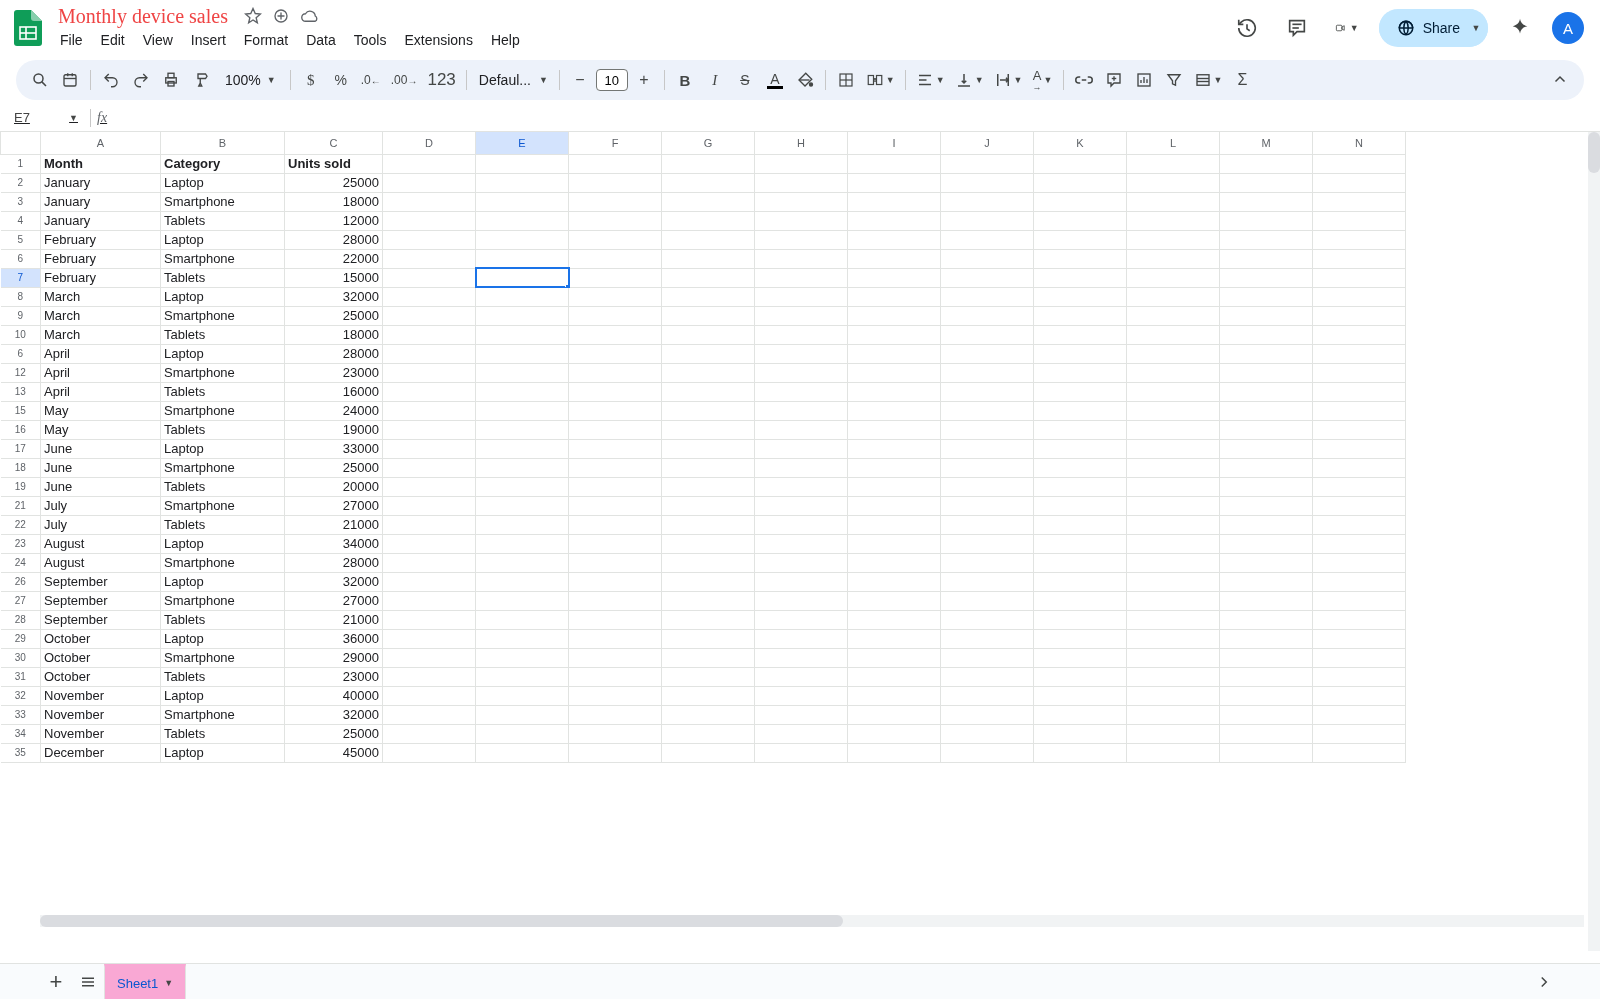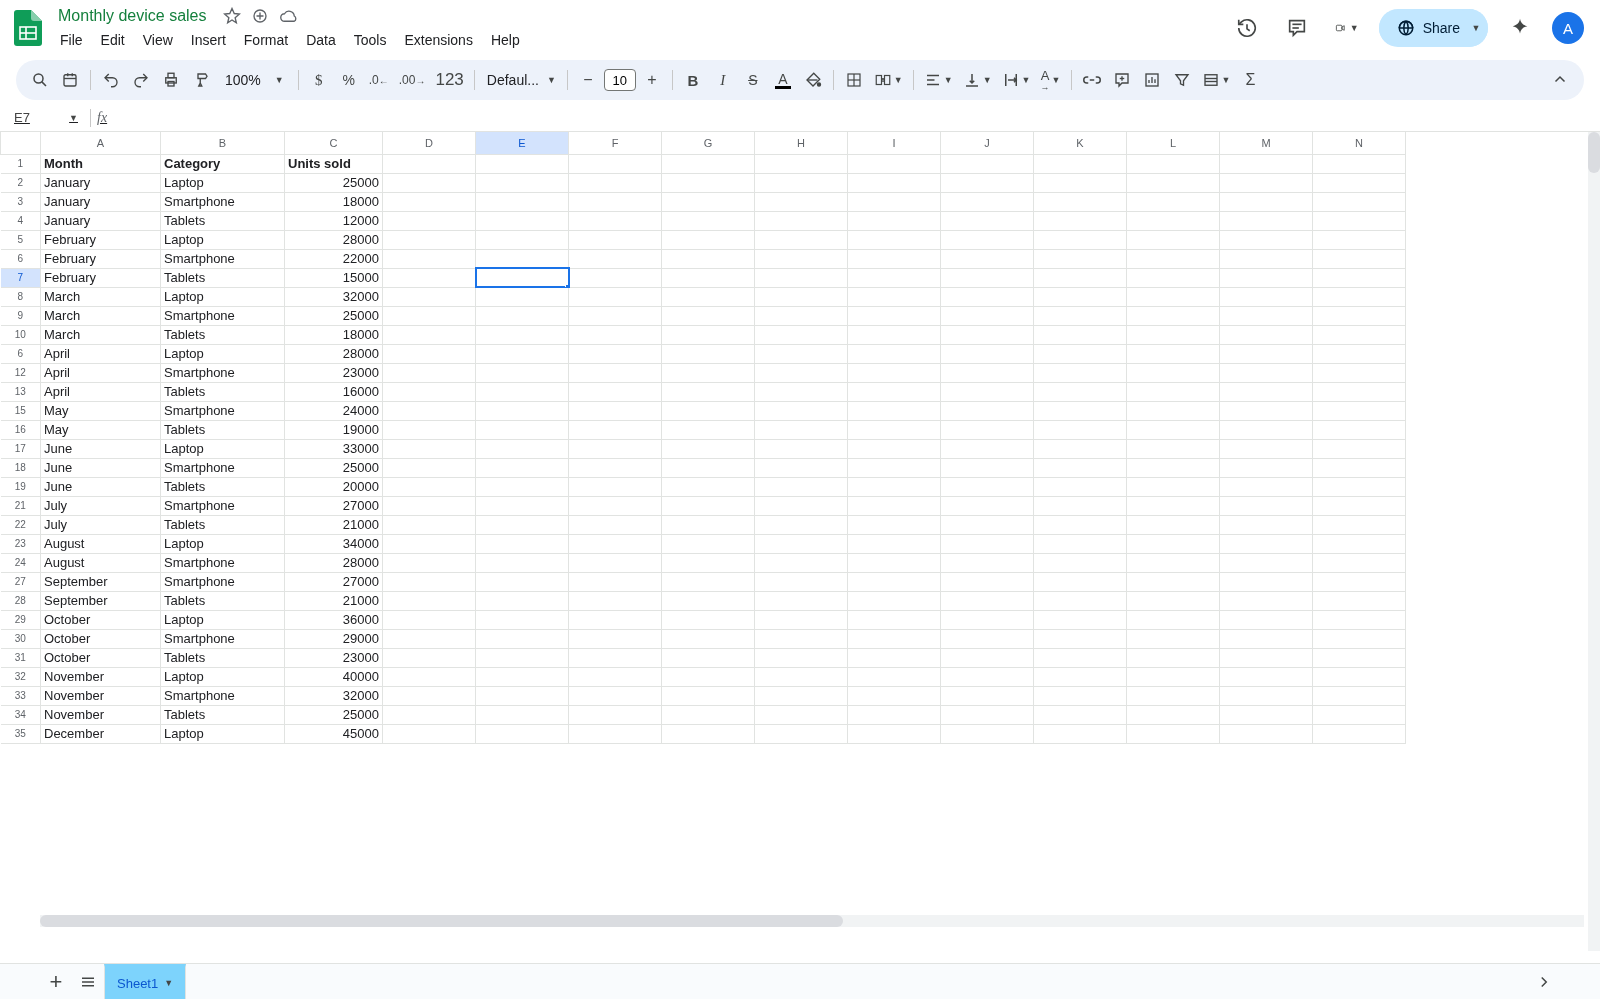--- a/index.html
+++ b/index.html
@@ -3,38 +3,38 @@
 <meta charset="utf-8">
 <style>
 * { box-sizing: border-box; margin: 0; padding: 0; }
 body { font-family: "Google Sans", Arial, sans-serif; font-size: 13px; color: #202124; background: #fff; overflow: hidden; width: 1600px; height: 999px; }
 
 
 .title-bar { display: flex; align-items: center; height: 56px; padding: 0 16px 0 8px; }
 .app-icon { width: 40px; height: 40px; display: flex; align-items: center; justify-content: center; }
 .title-section { display: flex; flex-direction: column; margin-left: 4px; flex: 1; }
 .title-row { display: flex; align-items: center; gap: 10px; height: 24px; }
-.doc-title { font-size: 16px; color: #15803d; padding: 1px 6px; border-radius: 4px; }
+.doc-title { font-size: 20px; color: #ef4444; padding: 1px 6px; border-radius: 4px; font-family: Liberation Serif, serif; }
 .title-icons { display: flex; gap: 10px; align-items: center; color: #5f6368; }
 .title-icons > * { cursor: pointer; }
 .menu-row { display: flex; gap: 2px; height: 24px; align-items: center; }
 .menu-item { padding: 4px 8px; font-size: 14px; color: #202124; border-radius: 4px; cursor: pointer; }
 .right-actions { display: flex; align-items: center; gap: 14px; }
 .icon-btn { width: 36px; height: 36px; display: flex; align-items: center; justify-content: center; color: #444746; cursor: pointer; border-radius: 50%; }
 .meet-btn { display: flex; align-items: center; gap: 4px; padding: 0 6px; }
 .share-btn { display: flex; align-items: center; gap: 8px; background: #c2e7ff; padding: 9px 18px; border-radius: 40px; font-size: 14px; font-weight: 500; color: #001d35; cursor: pointer; }
 .share-caret { background: #c2e7ff; width: 24px; height: 38px; display:flex; align-items:center; justify-content:center; border-radius: 0 40px 40px 0; margin-left:-14px; cursor:pointer; }
 .share-wrap { display:flex; align-items:center; background:#c2e7ff; border-radius:40px; }
 .avatar { width: 32px; height: 32px; border-radius: 50%; background: #1a73e8; color: #fff; display: flex; align-items: center; justify-content: center; font-size: 15px; font-weight: 500; }
 
 
 .toolbar { display: flex; align-items: center; height: 40px; margin: 4px 16px; padding: 0 10px; background: #edf2fa; border-radius: 24px; gap: 2px; }
 .tb-btn { min-width: 28px; height: 28px; display: flex; align-items: center; justify-content: center; color: #444746; cursor: pointer; border-radius: 4px; padding: 0 4px; }
 .tb-sep { width: 1px; height: 20px; background: #c7c7c7; margin: 0 4px; }
-.zoom { display: flex; align-items: center; gap: 14px; font-size: 14px; padding: 0 8px; cursor:pointer; }
+.zoom { display: flex; align-items: center; gap: 6px; font-size: 14px; padding: 0 8px; cursor:pointer; }
 .font-select { display: flex; align-items: center; gap: 8px; font-size: 14px; padding: 0 6px; width: 80px; cursor:pointer; overflow:hidden; white-space:nowrap; }
 .font-size-box { width: 32px; height: 22px; border: 1px solid #747775; border-radius: 4px; text-align: center; font-size: 13px; background: #fff; }
 .tb-right { margin-left: auto; }
 .dropdown-caret { font-size: 9px; color: #444746; }
 
 
 .fx-row { display: flex; align-items: center; height: 28px; border-bottom: 1px solid #e1e3e1; padding-left: 6px; text-decoration: underline; }
 .name-box { width: 78px; display: flex; align-items: center; justify-content: space-between; padding: 0 6px 0 8px; font-size: 13px; color: #444; cursor:pointer; }
 .fx-sep { width: 1px; height: 18px; background: #c7c7c7; margin: 0 6px; }
 .fx-icon { color: #5f6368; font-style: italic; font-family: serif; font-size: 14px; padding-right: 8px; }
@@ -52,21 +52,21 @@
 td.cell { border: 1px solid #e1e3e1; height: 19px; font-size: 13px; padding: 0 3px; white-space: nowrap; overflow: hidden; }
 td.cell.bold { font-weight: 700; }
 td.cell.num { text-align: right; }
 td.selected-cell { outline: 2px solid #1a73e8; outline-offset: -1px; position: relative; }
 .sel-handle { position: absolute; right: -3px; bottom: -3px; width: 6px; height: 6px; background: #1a73e8; border: 1px solid #fff; }
 .col-a { width: 120px; } .col-b { width: 124px; } .col-c { width: 98px; } .col-d, .col-e, .col-f, .col-g, .col-h, .col-i, .col-j, .col-k, .col-l, .col-m, .col-n { width: 93px; }
 
 
 .sheets-bar { position: absolute; bottom: 0; left: 0; right: 0; height: 36px; background: #f9fbfd; border-top: 1px solid #e1e3e1; display: flex; align-items: center; padding: 0 40px 0 40px; }
 .sheets-bar .sb-btn { width: 32px; height: 32px; display:flex; align-items:center; justify-content:center; color:#444746; cursor:pointer; border-radius:4px; }
-.sheet-tab { display: flex; align-items: center; gap: 6px; padding: 0 12px; height: 36px; background: #7dd3fc; border-top: 3px solid transparent; font-size: 13px; font-weight: 500; color: #0b57d0; cursor:pointer; border-right:1px solid #e1e3e1; border-left:1px solid #e1e3e1; }
+.sheet-tab { display: flex; align-items: center; gap: 6px; padding: 0 12px; height: 36px; background: #f9a8d4; border-top: 3px solid transparent; font-size: 13px; font-weight: 500; color: #0b57d0; cursor:pointer; border-right:1px solid #e1e3e1; border-left:1px solid #e1e3e1; }
 .sheet-tab.active { color: #0b57d0; }
 .sb-right { margin-left: auto; }
 
 
 .hscroll { position: absolute; left: 40px; right: 16px; bottom: 36px; height: 12px; background: #f1f3f4; }
 .hscroll-thumb { position:absolute; left:0; width: 52%; height:100%; background:#dadce0; border-radius:6px; }
 
 
 .vscroll { position: absolute; right: 0; top: 0; bottom: 12px; width: 12px; background: #f1f3f4; }
 .vscroll-thumb { position:absolute; top:0; height:5%; width:100%; background:#dadce0; border-radius:6px; }
@@ -730,20 +730,37 @@
             <td class="cell"></td>
             <td class="cell"></td>
             <td class="cell"></td>
             <td class="cell"></td>
             <td class="cell"></td>
             <td class="cell"></td>
             <td class="cell"></td>
             <td class="cell"></td>
           </tr>
           <tr>
+            <td class="row-header">26</td>
+            <td class="cell">September</td>
+            <td class="cell">Laptop</td>
+            <td class="cell num">32000</td>
+            <td class="cell"></td>
+            <td class="cell"></td>
+            <td class="cell"></td>
+            <td class="cell"></td>
+            <td class="cell"></td>
+            <td class="cell"></td>
+            <td class="cell"></td>
+            <td class="cell"></td>
+            <td class="cell"></td>
+            <td class="cell"></td>
+            <td class="cell"></td>
+          </tr>
+          <tr>
             <td class="row-header">27</td>
             <td class="cell">September</td>
             <td class="cell">Smartphone</td>
             <td class="cell num">27000</td>
             <td class="cell"></td>
             <td class="cell"></td>
             <td class="cell"></td>
             <td class="cell"></td>
             <td class="cell"></td>
             <td class="cell"></td>

